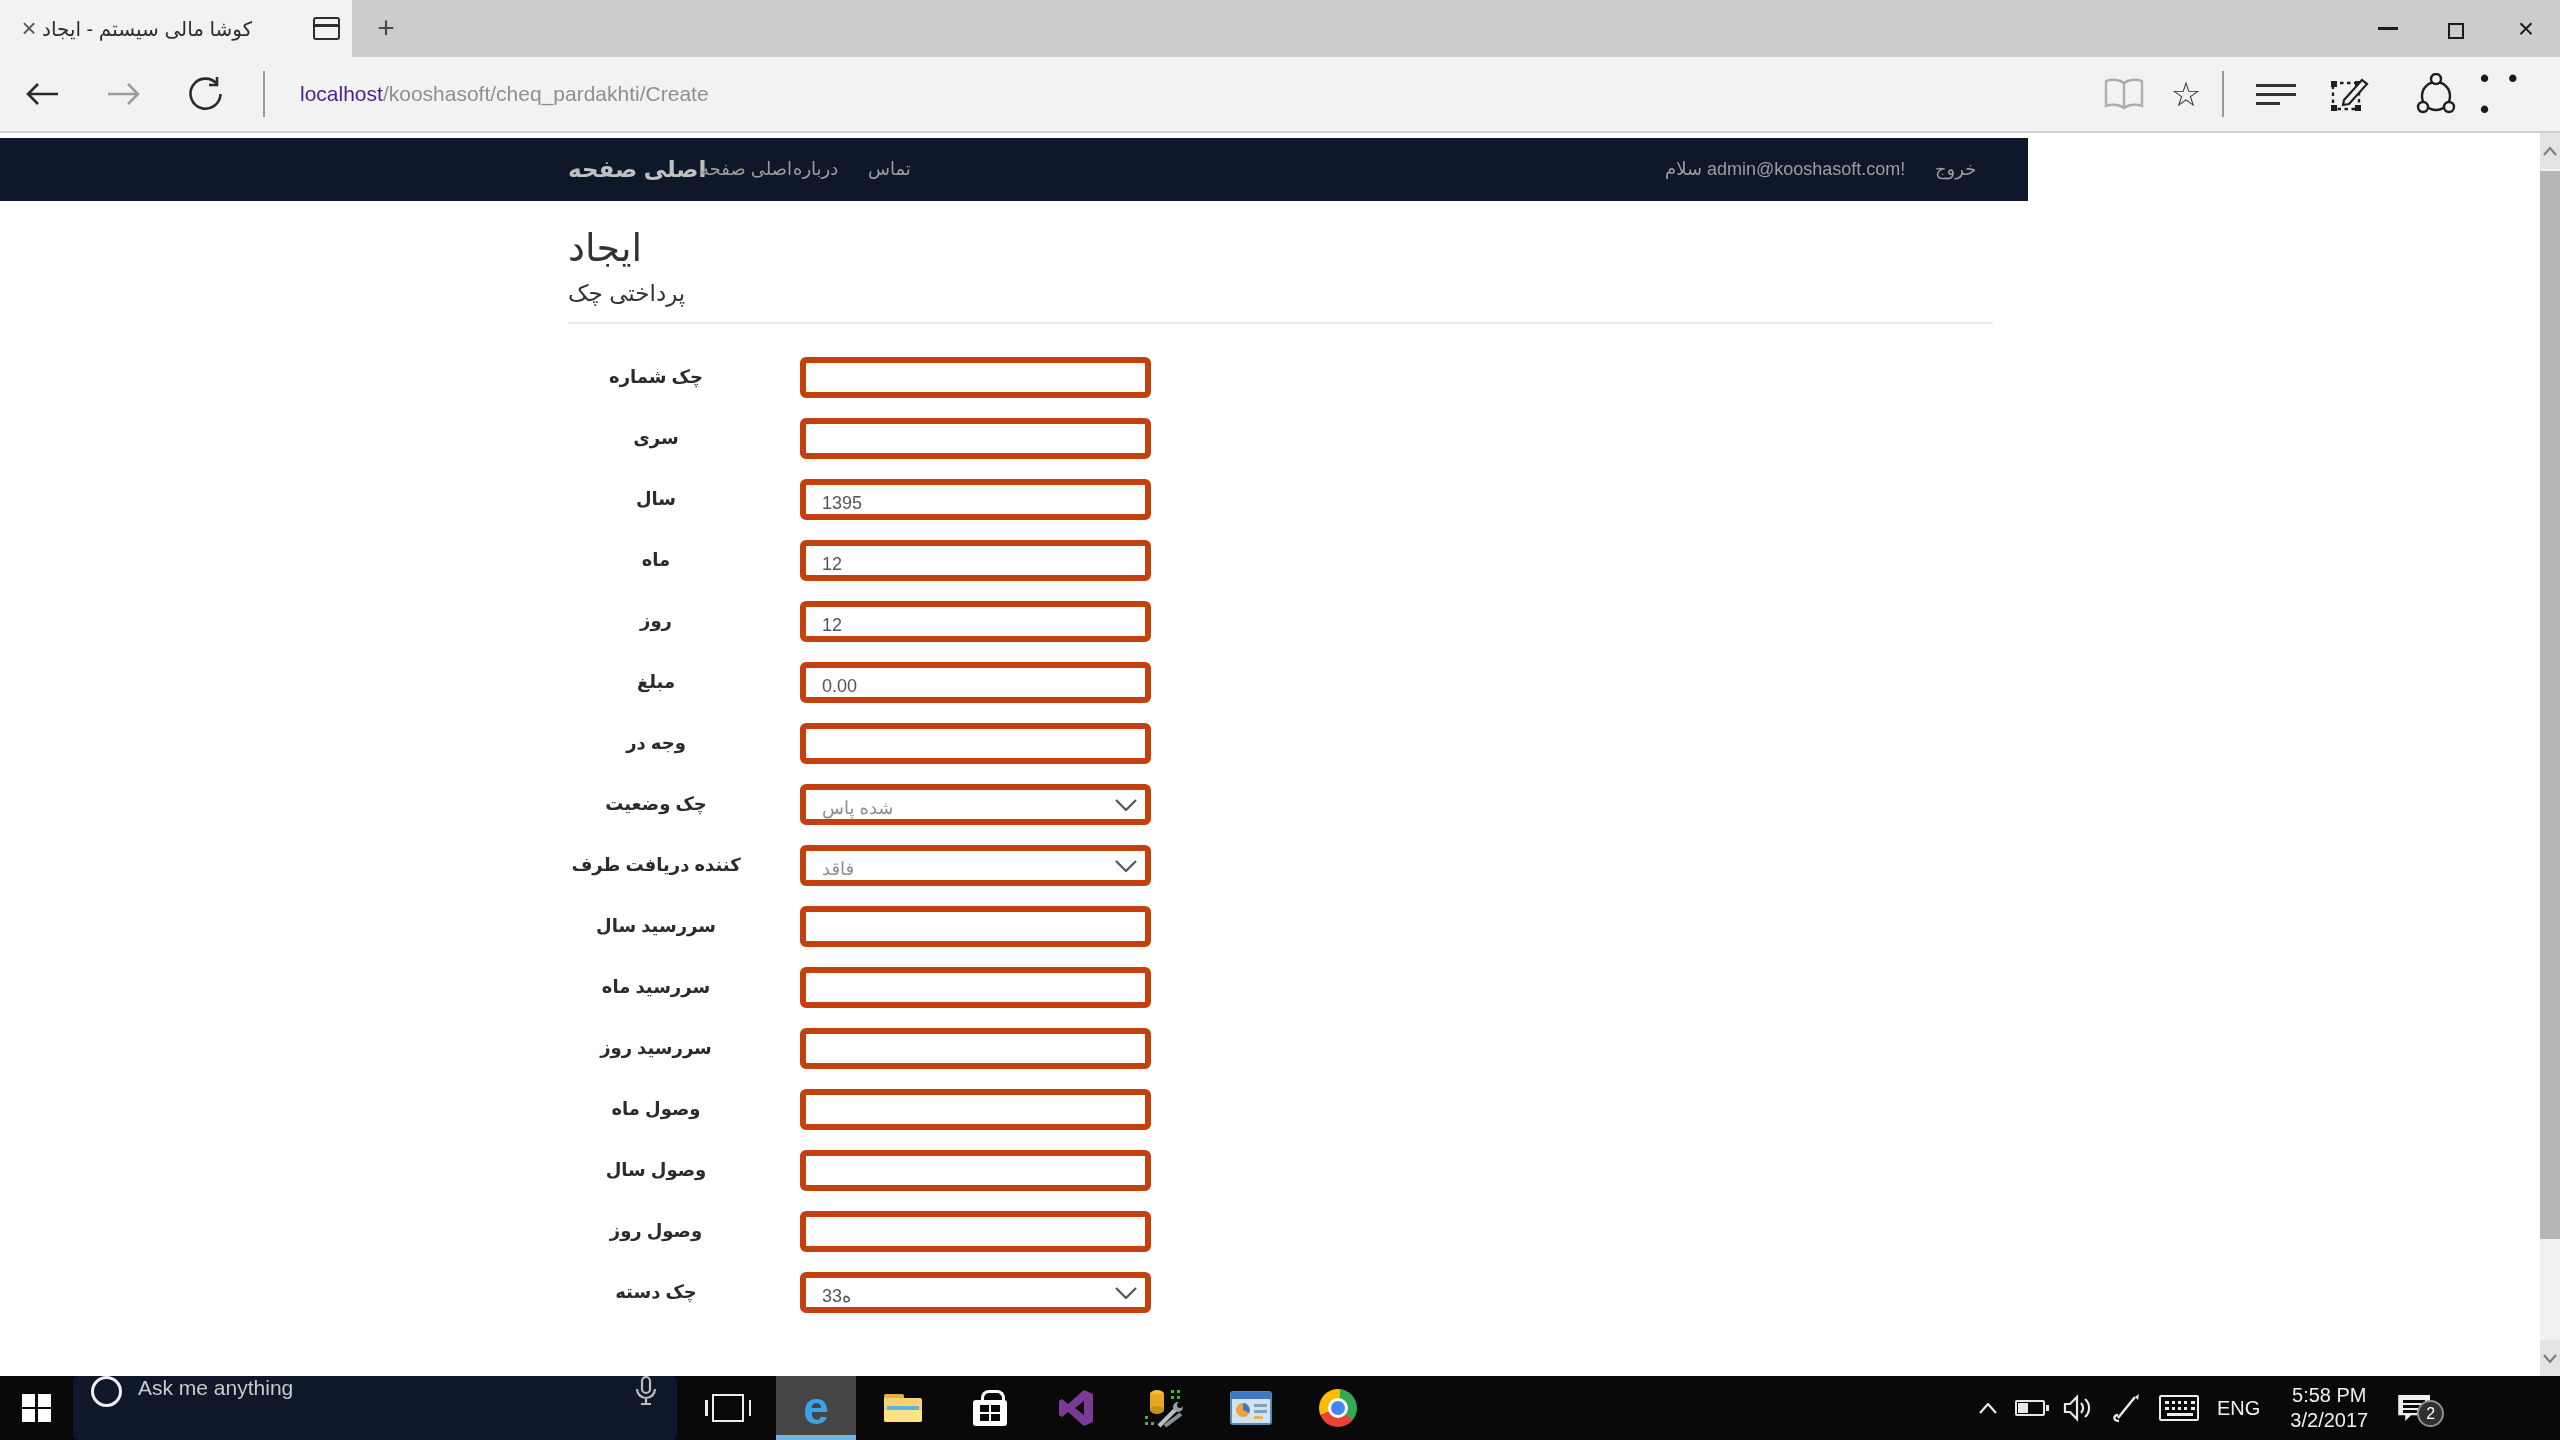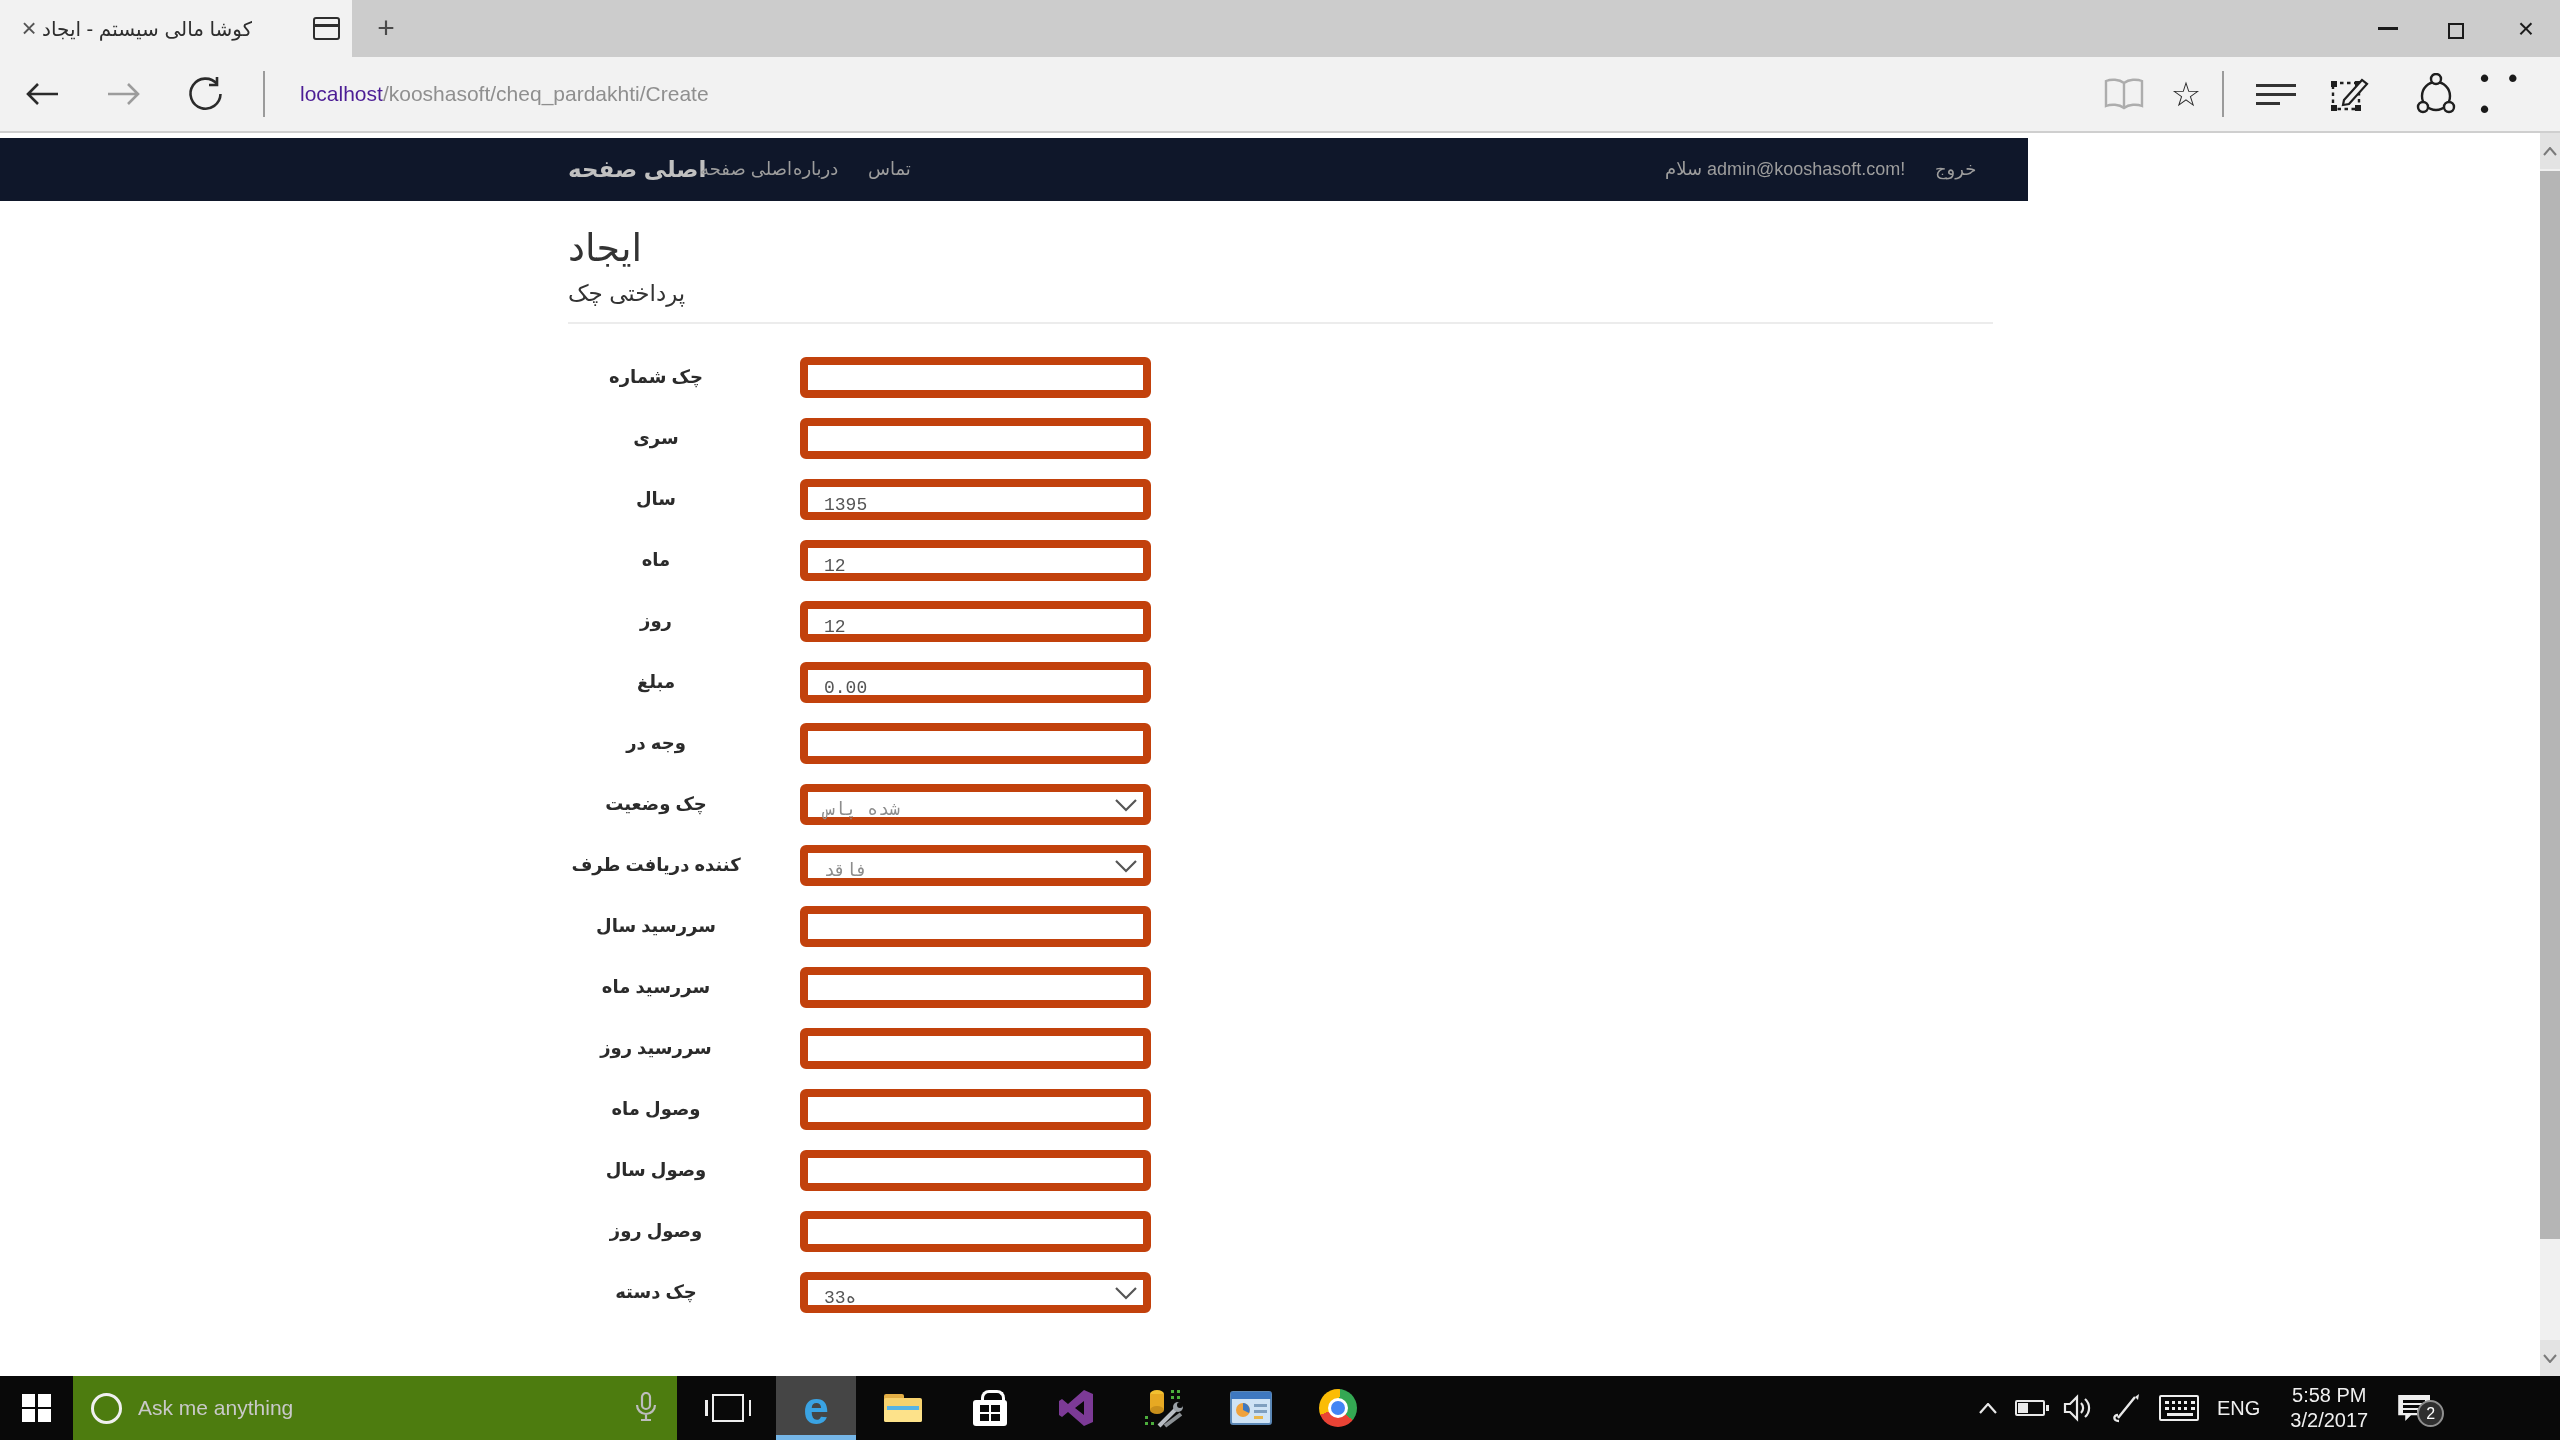--- a/index.html
+++ b/index.html
@@ -47,32 +47,32 @@
   #sb-thumb { position:absolute; left:0; top:38px; width:20px; height:1068px; background:#b5b5b5; }
 
   #content { position:absolute; left:549px; top:63px; width:1463px; }
   #page-title { font-size:38px; font-weight:400; color:#333; margin:30px 19px 10px 19px; }
   #page-subtitle { font-size:23px; font-weight:400; color:#333; margin:0 19px 15px 19px; }
   #content hr { border:none; border-top:2px solid #ececec; margin:0 19px 33px 19px; }
 
   .form-row { display:flex; margin-bottom:20px; height:41px; }
   .form-label { width:214px; text-align:center; line-height:41px; font-size:18px; font-weight:bold; color:#2b2b2b; white-space:nowrap; flex:none; }
   .form-ctl { margin-left:37px; width:351px; height:41px; flex:none; position:relative; }
-  .tb, .sel { width:351px; height:41px; border:8px solid #c2410c; border-radius:6px; background:#fff; font-size:18px; color:#555; padding:0 16px; font-family:Liberation Mono, monospace; }
+  .tb, .sel { width:351px; height:41px; border:6px solid #c2410c; border-radius:6px; background:#fff; font-size:18px; color:#555; padding:0 16px; font-family:Liberation Sans, sans-serif; }
   .tb { line-height:37px; }
   .sel { line-height:37px; }
   .sel.muted { color:#8d8d8d; }
   .sel-chev { position:absolute; right:14px; top:15px; }
 
   
   #taskbar { position:absolute; left:0; top:1376px; width:2560px; height:64px; background:#090909; }
   #start-btn { position:absolute; left:0; top:0; width:73px; height:64px; display:flex; align-items:center; justify-content:center; }
   .winflag { display:grid; grid-template-columns:13px 13px; grid-template-rows:13px 13px; gap:2.5px; }
   .winflag div { background:#fff; }
-  #search-box { position:absolute; left:73px; top:0; width:604px; height:64px; background:#4d7c0f; display:flex; align-items:center; }
+  #search-box { position:absolute; left:73px; top:0; width:604px; height:64px; background:#0f172a; display:flex; align-items:flex-start;border-radius:6px; }
   #cortana-ring { width:31px; height:31px; border:3.5px solid #f0f0f0; border-radius:50%; margin-left:18px; flex:none; }
   #search-text { margin-left:16px; font-size:21px; color:#c9c9c9; }
   #mic { margin-left:auto; margin-right:20px; }
   .tb-btn { position:absolute; top:0; width:80px; height:64px; display:flex; align-items:center; justify-content:center; }
   #btn-taskview { left:688px; }
   .tv-glyph { width:32px; height:28px; border:2.5px solid #eee; position:relative; }
   .tv-glyph::before, .tv-glyph::after { content:""; position:absolute; top:4px; height:16px; width:2.5px; background:#eee; }
   .tv-glyph::before { left:-9px; } .tv-glyph::after { right:-9px; }
   #btn-edge { left:776px; background:#454545; }
   #btn-edge::after { content:""; position:absolute; left:0; bottom:0; width:80px; height:5px; background:#75b6e7; }

